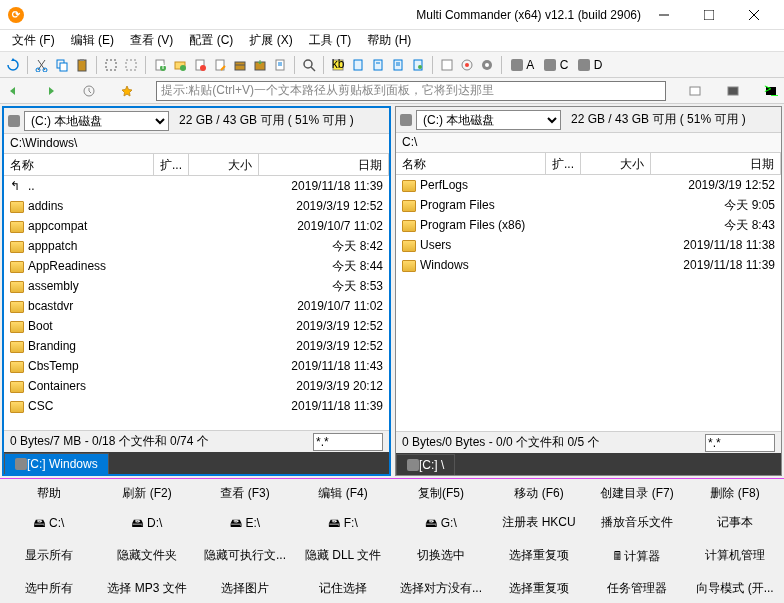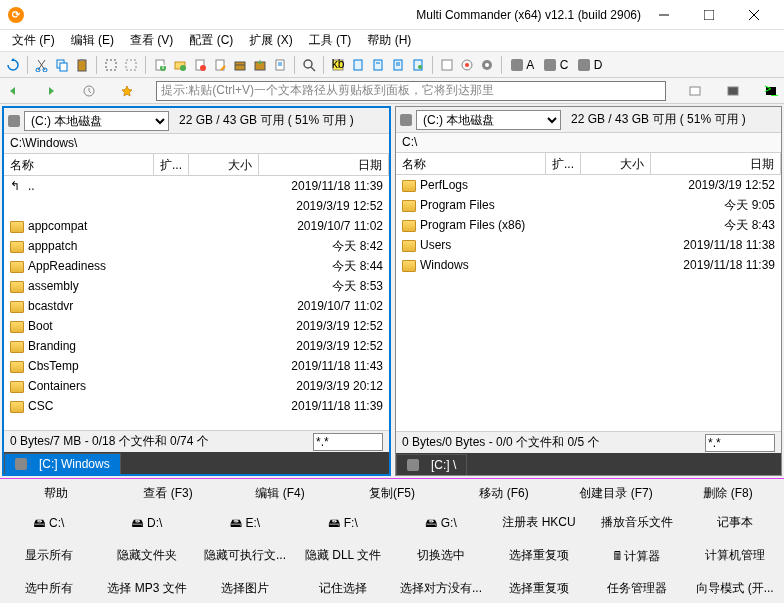--- a/index.html
+++ b/index.html
@@ -28,21 +28,21 @@
 .listhead .col.r { text-align: right; }
 .listbody { flex: 1; overflow-y: auto; background: #fff; }
 .row { height: 20px; display: flex; align-items: center; padding: 0 2px; cursor: pointer; }
 .row .cell { padding: 0 4px; overflow: hidden; white-space: nowrap; }
 .row .cell.r { text-align: right; }
 .foldericon { width: 14px; height: 12px; background: linear-gradient(#ffd96b, #e8b73a); border: 1px solid #c89022; border-radius: 1px; display: inline-block; margin-right: 4px; vertical-align: middle; }
 .statusbar { height: 22px; background: #f0f0f0; border-top: 1px solid #d0d0d0; display: flex; align-items: center; padding: 0 6px; gap: 4px; }
 .statusbar .stext { flex: 1; }
 .statusbar input { width: 70px; height: 18px; border: 1px solid #888; padding: 0 2px; }
 .tabbar { height: 22px; background: #3b3b3b; display: flex; align-items: flex-end; }
-.tabbar .tab { background: #3b3b3b; color: #fff; padding: 3px 10px; border: 1px solid #555; border-bottom: none; display: flex; align-items: center; gap: 12px; cursor: pointer; }
+.tabbar .tab { background: #3b3b3b; color: #fff; padding: 3px 10px; border: 1px solid #555; border-bottom: none; display: flex; align-items: center; gap: 0; cursor: pointer; }
 .tabbar .tab.active { background: #0078d7; }
 .diskicon { width: 12px; height: 12px; background: #888; border-radius: 2px; display: inline-block; }
 .bottombar { background: #f0f0f0; border-top: 1px solid #d946ef; }
 .brow { display: flex; }
 .bcell { flex: 1; text-align: center; padding: 6px 2px; cursor: pointer; overflow: hidden; white-space: nowrap; }
 svg { display: block; }
 </style>
 </head>
 <body>
 
@@ -281,20 +281,21 @@
     <div class="listbody" id="leftlist">
         <div class="row">
           <div class="cell" style="width:150px"><span style="display:inline-block;width:14px;margin-right:4px">↰</span>..</div>
           <div class="cell" style="width:35px"></div>
           <div class="cell r" style="width:70px">
             <dir></dir>
           </div>
           <div class="cell r" style="flex:1">2019/11/18 11:39</div>
         </div>
         <div class="row">
+          <div class="cell" style="width:150px"><span class="foldericon"></span>addins</div>
           <div class="cell" style="width:35px"></div>
           <div class="cell r" style="width:70px">
             <dir></dir>
           </div>
           <div class="cell r" style="flex:1">2019/3/19 12:52</div>
         </div>
         <div class="row">
           <div class="cell" style="width:150px"><span class="foldericon"></span>appcompat</div>
           <div class="cell" style="width:35px"></div>
           <div class="cell r" style="width:70px">
@@ -451,20 +452,21 @@
           <span class="diskicon"></span>
           <span>[C:] \</span>
         </div>
     </div>
   </div>
 </div>
 
 <div class="bottombar" id="bottombar">
     <div class="brow">
       <div class="bcell">帮助</div>
+      <div class="bcell">刷新 (F2)</div>
       <div class="bcell">查看 (F3)</div>
       <div class="bcell">编辑 (F4)</div>
       <div class="bcell">复制(F5)</div>
       <div class="bcell">移动 (F6)</div>
       <div class="bcell">创建目录 (F7)</div>
       <div class="bcell">删除 (F8)</div>
     </div>
     <div class="brow">
       <div class="bcell">🖴 C:\</div>
       <div class="bcell">🖴 D:\</div>

